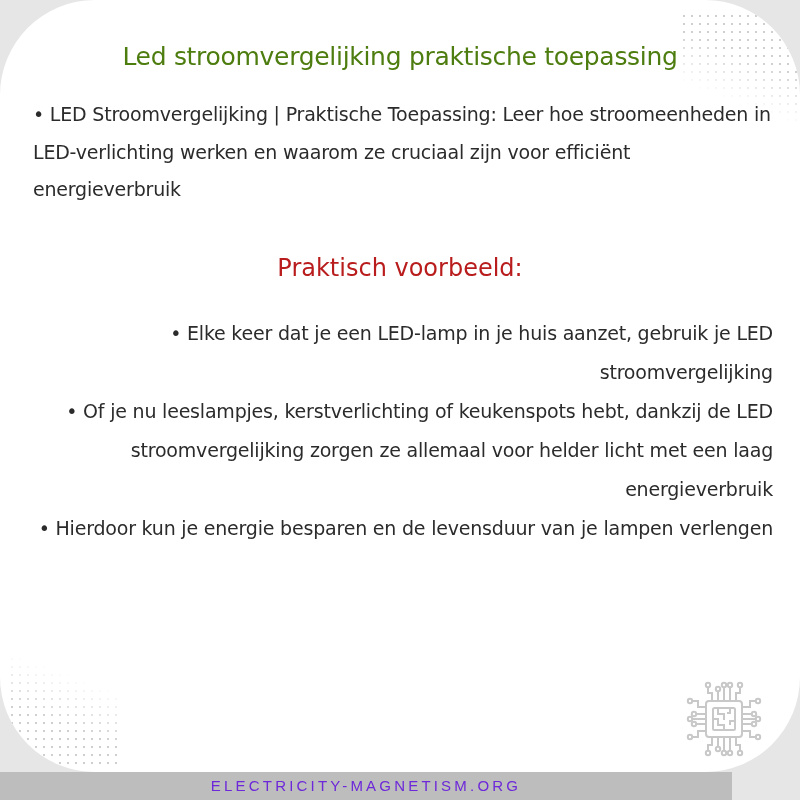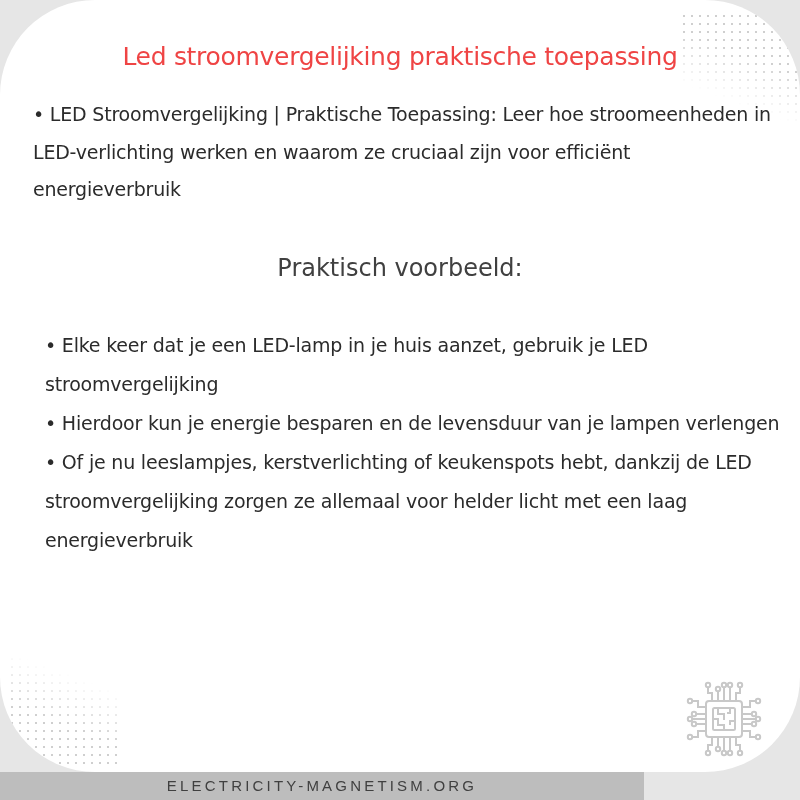--- a/index.html
+++ b/index.html
@@ -25,64 +25,65 @@
     -webkit-mask-image: linear-gradient(200deg, #000 40%, transparent 75%);
     mask-image: linear-gradient(200deg, #000 40%, transparent 75%);
   }
   .dots-bl {
     left: 8px; top: 655px; width: 115px; height: 112px;
     -webkit-mask-image: linear-gradient(20deg, #000 40%, transparent 75%);
     mask-image: linear-gradient(20deg, #000 40%, transparent 75%);
   }
   .title {
     position: absolute; left: 0; top: 42px; width: 800px; text-align: center;
-    font-size: 25px; letter-spacing: -0.3px; color: #ef4444; margin: 0; font-weight: normal;
+    font-size: 25px; letter-spacing: -0.3px; color: #4d7c0f; margin: 0; font-weight: normal;
   }
   .intro {
     position: absolute; left: 33px; top: 96px; width: 740px;
     font-size: 19px; line-height: 37.5px; margin: 0; letter-spacing: -0.2px;
   }
   .subheading {
     position: absolute; left: 0; top: 254px; width: 800px; text-align: center;
-    font-size: 24px; margin: 0; font-weight: normal; color: #404040;
+    font-size: 24px; margin: 0; font-weight: normal; color: #b91c1c;
   }
   .list {
     position: absolute; left: 33px; top: 314px; width: 740px;
-    font-size: 19px; line-height: 39px; margin: 12px; padding: 0; list-style: none;
+    font-size: 19px; line-height: 39px; margin: 0; padding: 0; list-style: none;
     letter-spacing: -0.2px;
+    text-align: right;
   }
   .list li { margin: 0; padding: 0; }
   .chip {
     position: absolute; left: 676px; top: 675px; width: 96px; height: 90px;
   }
   .footer {
-    position: absolute; left: 0; top: 772px; width: 644px; height: 28px;
+    position: absolute; left: 0; top: 772px; width: 732px; height: 28px;
     background: #bdbdbd;
     text-align: center; line-height: 28px;
-    color: #404040; font-size: 15px; letter-spacing: 3.2px;
+    color: #6d28d9; font-size: 15px; letter-spacing: 3.2px;
     font-family: "Liberation Sans", sans-serif;
   }
 </style>
 </head>
 <body>
 
 <div class="card">
   <div class="dots dots-tr"></div>
   <div class="dots dots-bl"></div>
 
   <h1 class="title">Led stroomvergelijking praktische toepassing</h1>
 
   <p class="intro">• LED Stroomvergelijking | Praktische Toepassing: Leer hoe stroomeenheden in LED-verlichting werken en waarom ze cruciaal zijn voor efficiënt energieverbruik</p>
 
   <h2 class="subheading">Praktisch voorbeeld:</h2>
 
   <ul class="list">
     <li>• Elke keer dat je een LED-lamp in je huis aanzet, gebruik je LED stroomvergelijking</li>
+    <li>• Of je nu leeslampjes, kerstverlichting of keukenspots hebt, dankzij de LED stroomvergelijking zorgen ze allemaal voor helder licht met een laag energieverbruik</li>
     <li>• Hierdoor kun je energie besparen en de levensduur van je lampen verlengen</li>
-    <li>• Of je nu leeslampjes, kerstverlichting of keukenspots hebt, dankzij de LED stroomvergelijking zorgen ze allemaal voor helder licht met een laag energieverbruik</li>
   </ul>
 
   <svg class="chip" viewBox="0 0 96 90" fill="none" stroke="#c8c8c8" stroke-width="2">
     <rect x="30" y="26" width="36" height="36" rx="3"></rect>
     <rect x="37" y="33" width="22" height="22" rx="1.5"></rect>
     <path d="M42 33 v6 h6 v6 M54 33 v5 h-3 M37 44 h5 v6 h6 v5 M59 46 h-5 v4"></path>
 
     <path d="M36 26 v-8 h-4 v-6"></path>
       <circle cx="32" cy="10" r="2.2"></circle>
     <path d="M42 26 v-10"></path>

